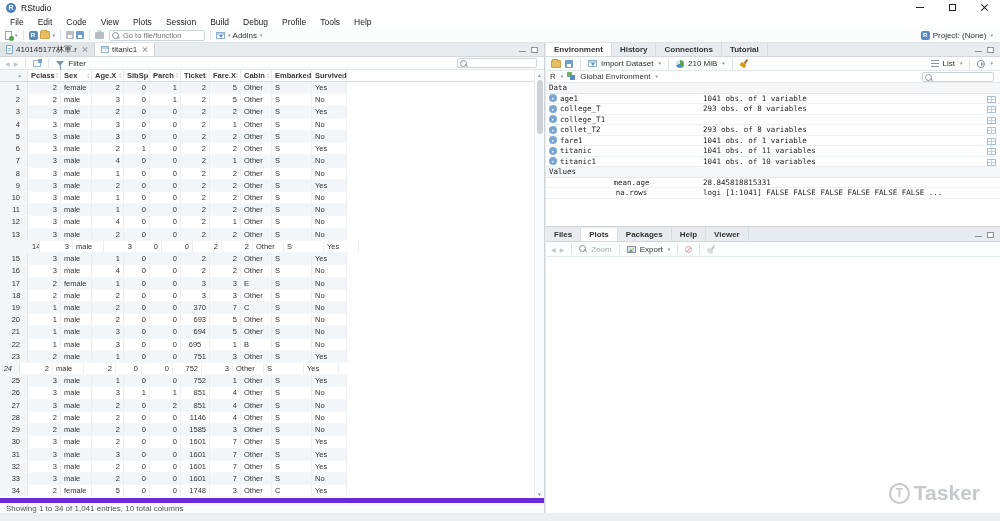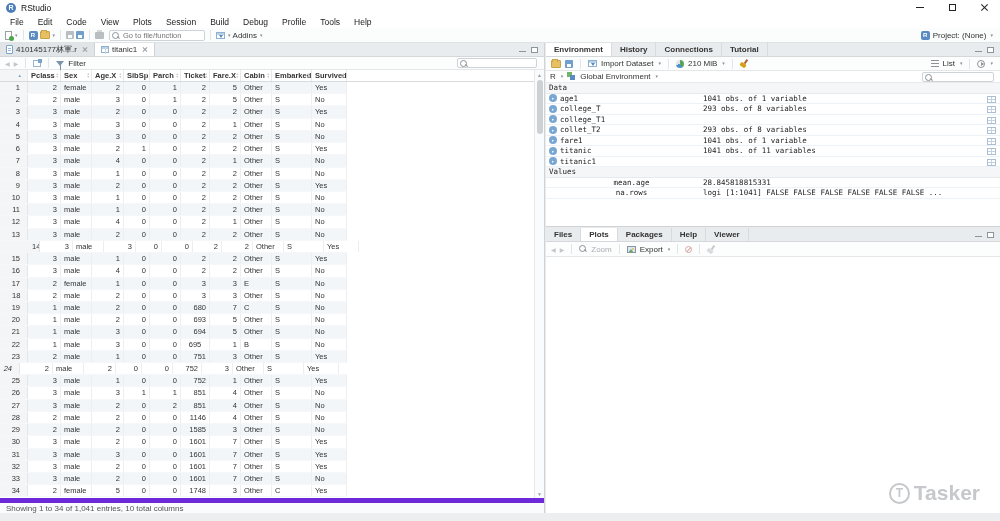--- a/index.html
+++ b/index.html
@@ -575,21 +575,21 @@
           <div class="gc" style="width: 40px;">S</div>
           <div class="gc" style="width: 35px;">No</div>
         </div>
         <div class="g-row stripe">
           <div class="gc rn" style="width: 28px;">19</div>
           <div class="gc num" style="width: 33px;">1</div>
           <div class="gc" style="width: 31px;">male</div>
           <div class="gc num" style="width: 32px;">2</div>
           <div class="gc num" style="width: 26px;">0</div>
           <div class="gc num" style="width: 31px;">0</div>
-          <div class="gc num" style="width: 29px;">680</div>
+          <div class="gc num" style="width: 29px;">370</div>
           <div class="gc num" style="width: 31px;">7</div>
           <div class="gc" style="width: 31px;">C</div>
           <div class="gc" style="width: 40px;">S</div>
           <div class="gc" style="width: 35px;">No</div>
         </div>
         <div class="g-row">
           <div class="gc rn" style="width: 28px;">20</div>
           <div class="gc num" style="width: 33px;">1</div>
           <div class="gc" style="width: 31px;">male</div>
           <div class="gc num" style="width: 32px;">2</div>
@@ -904,20 +904,21 @@
         <span class="expand-icon">▸</span>
         <span class="env-name">titanic</span>
         <span class="env-desc">1041 obs. of 11 variables</span>
         <span class="vg">
           <i></i>
         </span>
       </div>
       <div class="env-item">
         <span class="expand-icon">▸</span>
         <span class="env-name">titanic1</span>
+        <span class="env-desc">1041 obs. of 10 variables</span>
         <span class="vg">
           <i></i>
         </span>
       </div>
       <div class="env-sec">Values</div>
       <div class="env-item value">
         <span class="env-name">mean.age</span>
         <span class="env-desc">28.845818815331</span>
       </div>
       <div class="env-item value">

